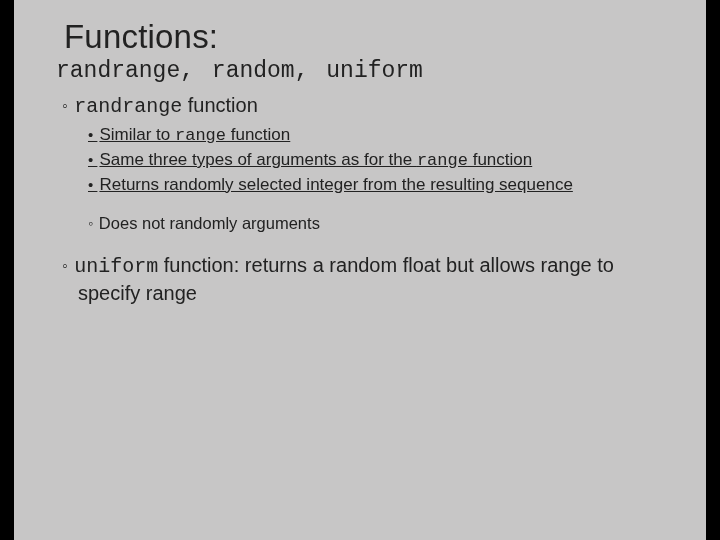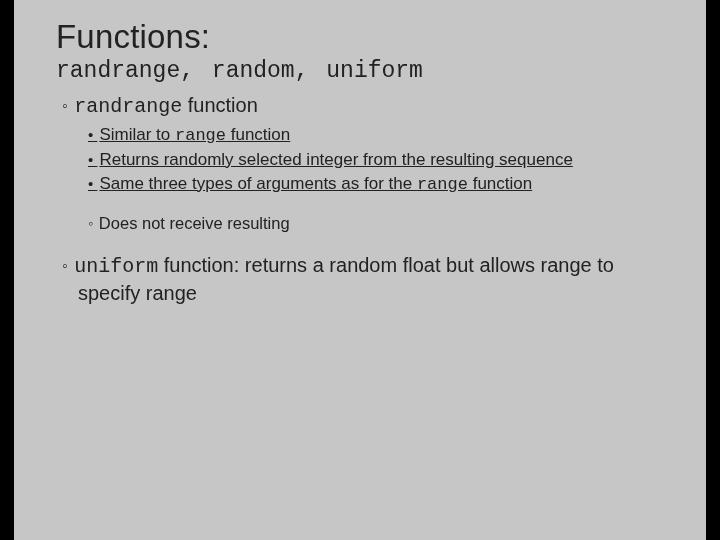--- a/index.html
+++ b/index.html
@@ -23,21 +23,21 @@
     right: 14px;
     top: 0;
     bottom: 0;
     background: #c7c6c6;
     padding: 14px 40px 0 42px;
     box-sizing: border-box;
   }
   .title-line1 {
     font-size: 33px;
     font-weight: 400;
-    margin: 4px 0 0 0;
+    margin: 4px 0 0 8px;
     letter-spacing: 0.2px;
   }
   .title-line2 {
     font-family: "Courier New", Courier, monospace;
     font-size: 23px;
     font-weight: 400;
     margin: 2px 0 8px 0;
     word-spacing: 4px;
   }
   .bullets {
@@ -102,31 +102,31 @@
     <div class="bullets">
 
       <div class="b1">
         <span class="mono">randrange</span><span> function</span>
       </div>
 
       <div class="b2">
         <span>Similar to </span><span class="mono">range</span><span> function</span>
       </div>
       <div class="b2">
-        <span>Returns randomly selected integer from the resulting sequence</span>
+        <span>Same three types of arguments as for the </span><span class="mono">range</span><span> function</span>
       </div>
       <div class="b2">
-        <span>Same three types of arguments as for the </span><span class="mono">range</span><span> function</span>
+        <span>Returns randomly selected integer from the resulting sequence</span>
       </div>
 
       <div class="spacer-lg"></div>
 
 
       <div class="b3">
-        <span>Does not receive resulting</span>
+        <span>Does not randomly arguments</span>
       </div>
 
       <div class="spacer"></div>
 
       <div class="b1">
         <span class="mono">uniform</span><span> function: returns a random float but allows range to specify range</span>
       </div>
 
     </div>
 

